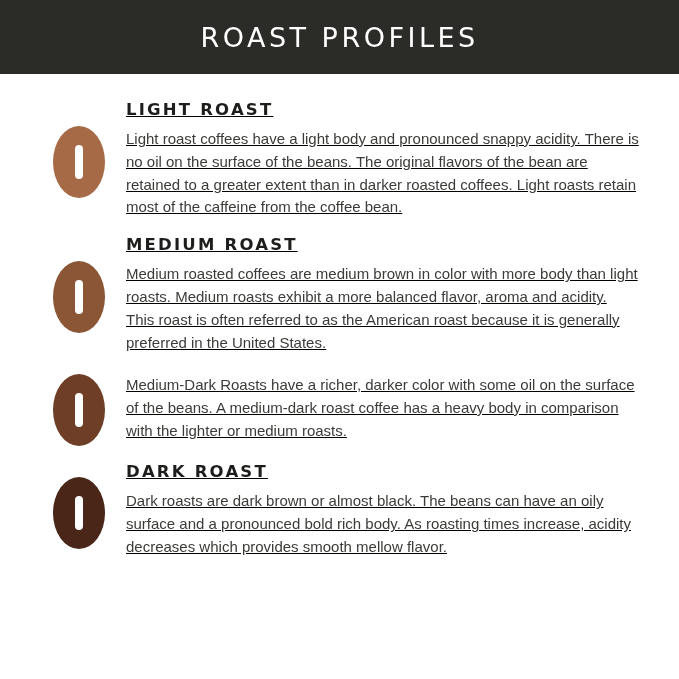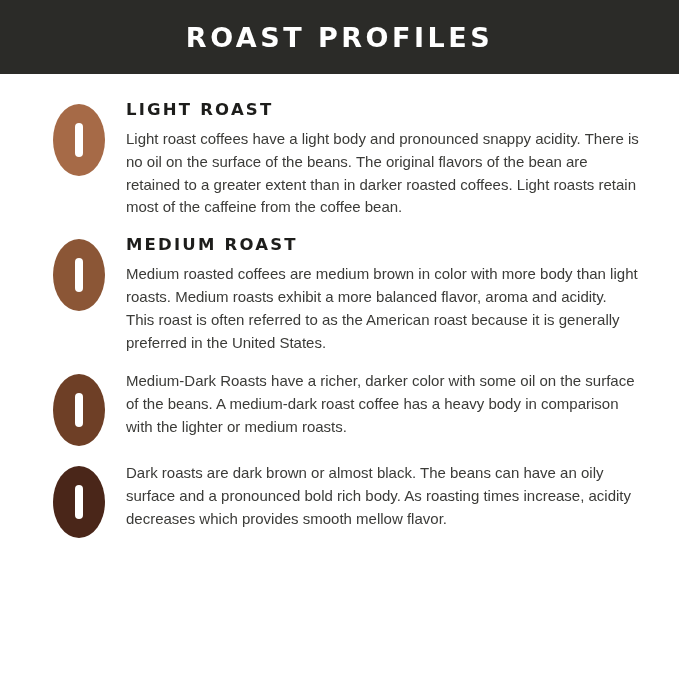--- a/index.html
+++ b/index.html
@@ -24,33 +24,34 @@
     width: 100%;
     height: 74px;
     background: #2b2b28;
     display: flex;
     align-items: center;
     justify-content: center;
   }
   .header-title {
     color: #ffffff;
     font-size: 27px;
-    font-weight: bold;
+    font-weight: normal;
     letter-spacing: 3.5px;
     text-transform: uppercase;
     font-family: "DejaVu Sans", sans-serif;
   }
   .content {
     padding: 26px 40px 0 36px;
     box-sizing: border-box;
   }
   .roast-row {
     display: flex;
-    align-items: flex-start;
+    align-items: center;
     margin-bottom: 16px;
+    text-decoration: underline;
   }
   .bean-wrap {
     width: 86px;
     flex: 0 0 86px;
     display: flex;
     justify-content: center;
     padding-top: 4px;
   }
   .bean {
     position: relative;
@@ -135,18 +136,19 @@
       </div>
     </div>
 
     <div class="roast-row">
       <div class="bean-wrap">
         <div class="bean" id="bean-3" style="background: rgb(74, 38, 25);">
           <div class="bean-slit"></div>
         </div>
       </div>
       <div class="roast-text">
+        <h2 class="roast-title">DARK ROAST</h2>
         <p class="roast-desc">Dark roasts are dark brown or almost black. The beans can have an oily surface and a pronounced bold rich body. As roasting times increase, acidity decreases which provides smooth mellow flavor.</p>
       </div>
     </div>
 
   </div>
 </div>
 
 </body></html>

